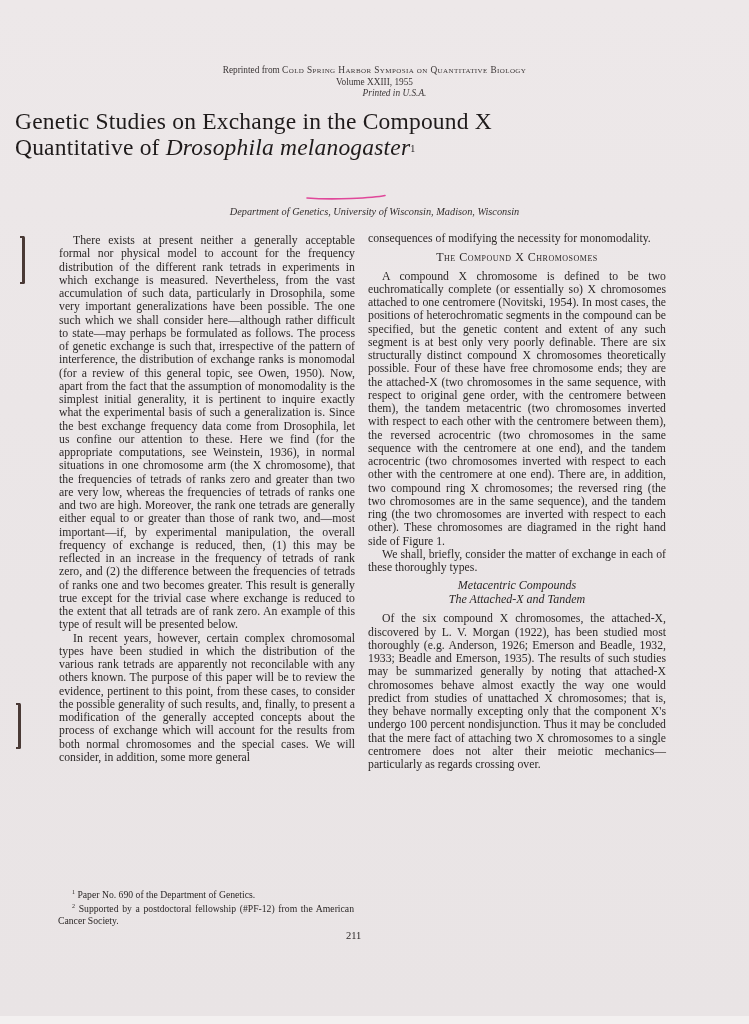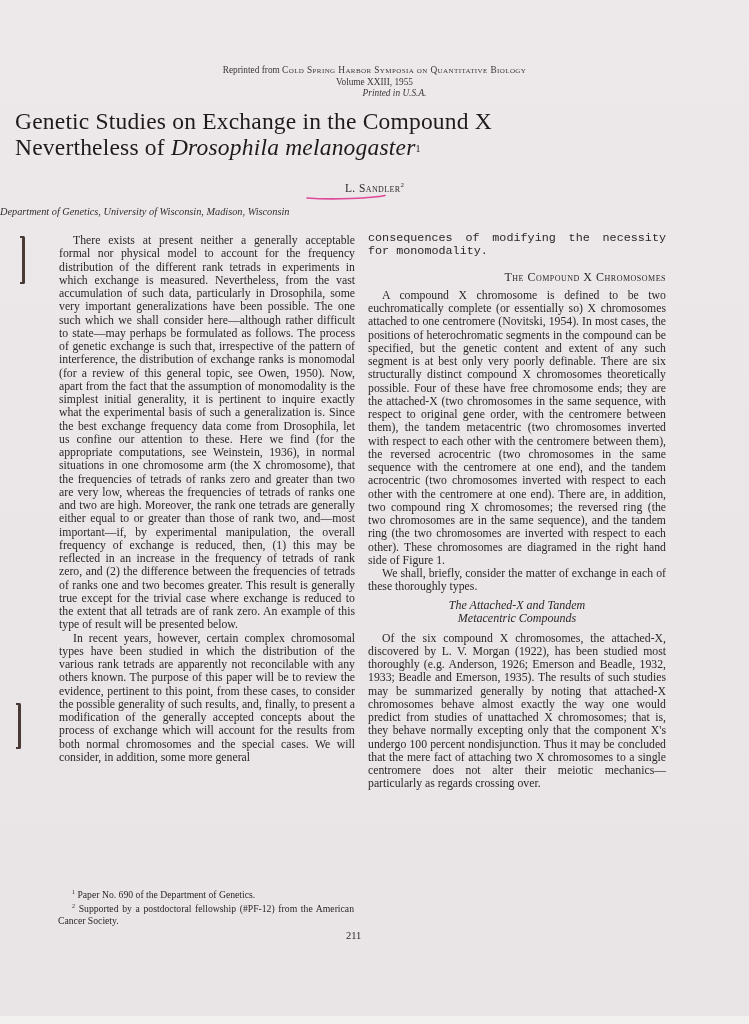--- a/index.html
+++ b/index.html
@@ -34,33 +34,33 @@
   .author {
     position:absolute; left:0; width:749px; top:181px;
     text-align:center; font-size:11.5px; color:#2f2a2a;
   }
   .author sup { font-size:7px; }
   .underline-mark {
     position:absolute; left:306px; top:194px; width:80px; height:6px;
   }
   .affil {
     position:absolute; left:0; width:749px; top:206px;
-    font-size:10.3px; font-style:italic; color:#332e2e;
+    text-align:center; font-size:10.3px; font-style:italic; color:#332e2e;
   }
   .col {
     position:absolute; top:234px; width:296px;
     font-size:11.75px; line-height:13.25px; text-align:justify;
     hyphens:none;
   }
   .col.left { left:59px; }
   .col.right { left:368px; width:298px; top:232px; }
   .col p { margin:0; text-indent:14px; }
-  .col p.noind { text-indent:0;font-family:Liberation Mono, monospace; }
+  .col p.noind { text-indent:0; }
   .sec-head {
-    text-align:right; margin:12px 0 5px 0; font-variant:small-caps;
+    text-align:center; margin:6px 0 5px 0; font-variant:small-caps;
     font-size:12px; letter-spacing:0.5px;
   }
   .sub-head {
     text-align:center; margin:5px 0 6px 0; font-style:italic; font-size:12px; line-height:13.5px;
   }
   .footnotes {
     position:absolute; left:58px; top:887px; width:296px;
     font-size:9.7px; line-height:11.6px; text-align:justify;
   }
   .footnotes p { margin:0; text-indent:14px; }
@@ -88,28 +88,25 @@
       <span>Reprinted from</span>
       <span class="sc">Cold Spring Harbor Symposia on Quantitative Biology</span>
     </div>
     <div>Volume XXIII, 1955</div>
     <div class="printed">Printed in U.S.A.</div>
   </div>
 
   <div class="title">
     <div>Genetic Studies on Exchange in the Compound X</div>
     <div>
-      <span>Nevertheless of</span>
+      <span>Quantitative of</span>
       <i>Drosophila melanogaster</i><sup>1</sup>
     </div>
   </div>
 
-  <div class="author">
-    <span class="sc">L. Sandler</span><sup>2</sup>
-  </div>
   <svg class="underline-mark" viewBox="0 0 80 6">
     <path d="M1 4 Q20 5.5 45 4.5 T79 1.5" stroke="#e0489a" stroke-width="1.6" fill="none" stroke-linecap="round"></path>
   </svg>
 
   <div class="affil">Department of Genetics, University of Wisconsin, Madison, Wisconsin</div>
 
   <div class="margin-mark" style="left:22px; top:236px; height:48px;"></div>
   <div class="margin-mark" style="left:18px; top:703px; height:46px;"></div>
 
   <div class="col left">
@@ -121,22 +118,22 @@
     <p><sup>1</sup> <span>Paper No. 690 of the Department of Genetics.</span></p>
     <p><sup>2</sup> <span>Supported by a postdoctoral fellowship (#PF-12) from the American Cancer Society.</span></p>
   </div>
 
   <div class="col right">
     <p class="noind">consequences of modifying the necessity for monomodality.</p>
     <div class="sec-head">The Compound X Chromosomes</div>
     <p>A compound X chromosome is defined to be two euchromatically complete (or essentially so) X chromosomes attached to one centromere (Novitski, 1954). In most cases, the positions of heterochromatic segments in the compound can be specified, but the genetic content and extent of any such segment is at best only very poorly definable. There are six structurally distinct compound X chromosomes theoretically possible. Four of these have free chromosome ends; they are the attached-X (two chromosomes in the same sequence, with respect to original gene order, with the centromere between them), the tandem metacentric (two chromosomes inverted with respect to each other with the centromere between them), the reversed acrocentric (two chromosomes in the same sequence with the centromere at one end), and the tandem acrocentric (two chromosomes inverted with respect to each other with the centromere at one end). There are, in addition, two compound ring X chromosomes; the reversed ring (the two chromosomes are in the same sequence), and the tandem ring (the two chromosomes are inverted with respect to each other). These chromosomes are diagramed in the right hand side of Figure 1.</p>
     <p>We shall, briefly, consider the matter of exchange in each of these thoroughly types.</p>
     <div class="sub-head">
+      <div>Metacentric Compounds</div>
       <div>The Attached-X and Tandem</div>
-      <div>Metacentric Compounds</div>
     </div>
     <p>Of the six compound X chromosomes, the attached-X, discovered by L. V. Morgan (1922), has been studied most thoroughly (e.g. Anderson, 1926; Emerson and Beadle, 1932, 1933; Beadle and Emerson, 1935). The results of such studies may be summarized generally by noting that attached-X chromosomes behave almost exactly the way one would predict from studies of unattached X chromosomes; that is, they behave normally excepting only that the component X's undergo 100 percent nondisjunction. Thus it may be concluded that the mere fact of attaching two X chromosomes to a single centromere does not alter their meiotic mechanics—particularly as regards crossing over.</p>
   </div>
 
   <div class="pagenum">211</div>
 
   <div class="bottom-edge"></div>
 </div>
 
 </body></html>

